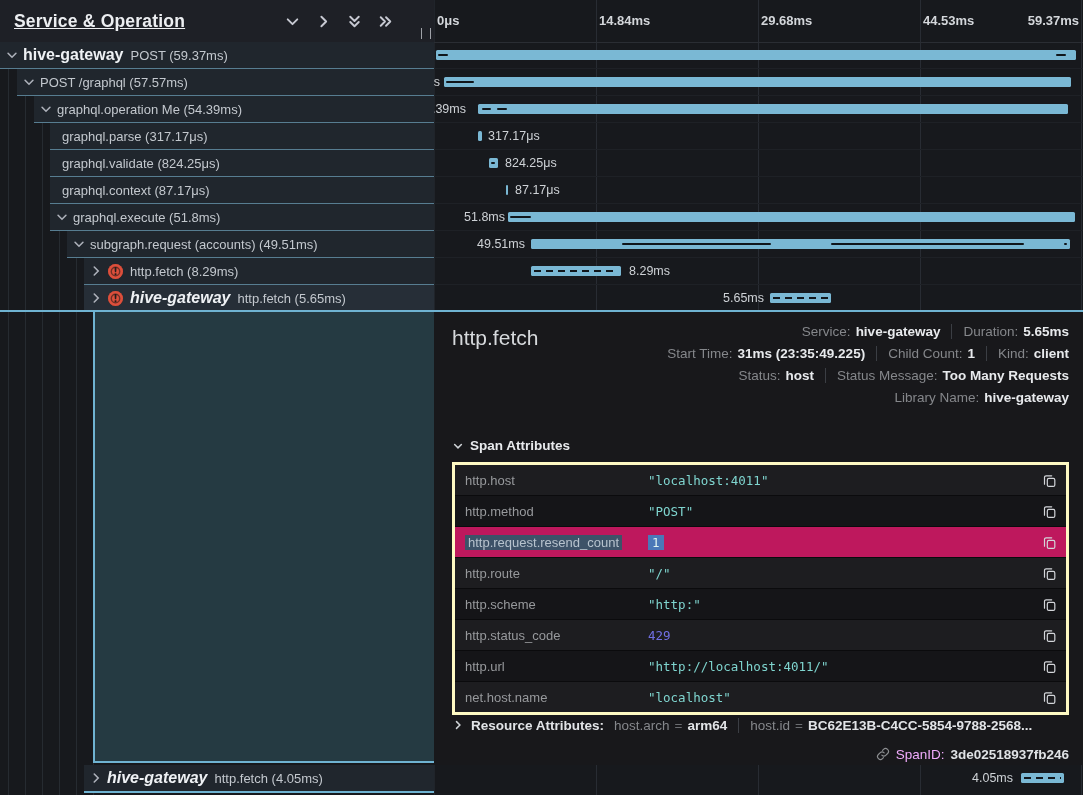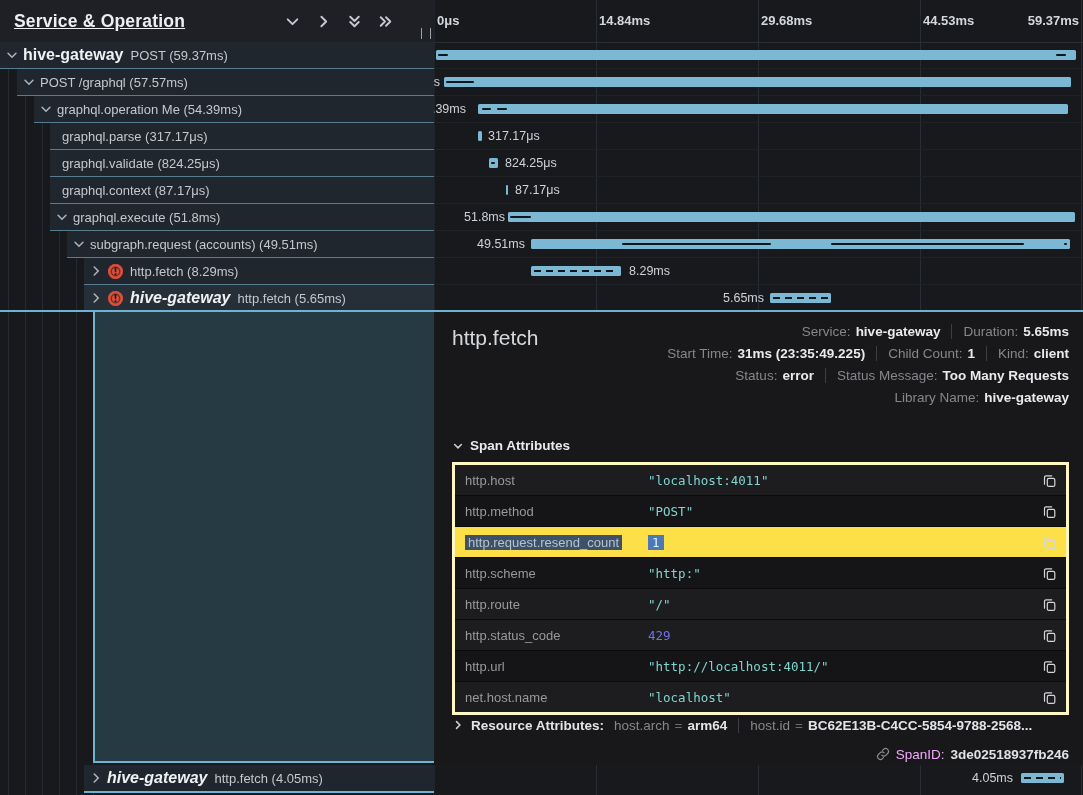--- a/index.html
+++ b/index.html
@@ -71,21 +71,21 @@
   .meta{position:absolute;right:14px;top:8px;}
   .mline{height:22px;display:flex;justify-content:flex-end;align-items:center;font-size:13.5px;}
   .ml{color:#85878b;margin-right:5px;}
   .mv{color:#e8eaed;font-weight:700;}
   .mdiv{width:1px;height:15px;background:#3b3e44;margin:0 11px;}
   .attr-hd{position:absolute;left:18px;top:126px;display:flex;align-items:center;gap:6px;
     font-size:13.5px;font-weight:700;color:#e8eaed;cursor:pointer;}
   .attr-table{position:absolute;left:18px;right:14px;top:150px;border:3px solid #fef9c3;}
   .arow{height:30px;display:flex;align-items:center;border-bottom:1px solid #0b0b0d;}
   .arow:last-child{border-bottom:none;}
-  .arow.lt{background:#1d1d20;} .arow.dk{background:#151518;} .arow.selr{background:#fde047;align-items:center;}
+  .arow.lt{background:#1d1d20;} .arow.dk{background:#151518;} .arow.selr{background:#be185d;align-items:center;}
   .akey{width:183px;flex:none;padding-left:10px;font-size:13px;color:#97999c;
     white-space:nowrap;overflow:hidden;}
   .akey .selk{background:#3d5268;color:#b7c3ce;padding:1px 3px;}
   .aval{flex:1;font-family:"DejaVu Sans Mono",monospace;font-size:12.5px;white-space:nowrap;overflow:hidden;}
   .aval.str{color:#7fd5cf;} .aval.num{color:#7170e4;}
   .aval .selv{background:#4a78b8;color:#dff3f1;padding:1px 4px;}
   .acopy{flex:none;width:26px;background:none;border:none;padding:0;margin-right:4px;cursor:pointer;
     display:flex;justify-content:center;}
   .res-row{position:absolute;left:18px;right:14px;top:400px;height:26px;display:flex;
     align-items:center;font-size:13.5px;white-space:nowrap;overflow:hidden;}
@@ -320,21 +320,21 @@
         <span class="mv">31ms (23:35:49.225)</span>
         <span class="mdiv"></span>
         <span class="ml">Child Count:</span>
         <span class="mv">1</span>
         <span class="mdiv"></span>
         <span class="ml">Kind:</span>
         <span class="mv">client</span>
       </div>
       <div class="mline">
         <span class="ml">Status:</span>
-        <span class="mv">error</span>
+        <span class="mv">host</span>
         <span class="mdiv"></span>
         <span class="ml">Status Message:</span>
         <span class="mv">Too Many Requests</span>
       </div>
       <div class="mline">
         <span class="ml">Library Name:</span>
         <span class="mv">hive-gateway</span>
       </div>
     </div>
 
@@ -371,33 +371,33 @@
       <div class="arow selr">
         <span class="akey"><span class="selk">http.request.resend_count</span></span>
         <span class="aval str"><span class="selv">1</span></span>
         <button class="acopy">
             <svg width="15" height="15" viewBox="0 0 24 24" fill="none" stroke="#d4d6da" stroke-width="1.9">
               <rect x="8.5" y="8.5" width="12" height="13" rx="2.5"></rect>
               <path d="M15.5 4.5h-9A2.5 2.5 0 0 0 4 7v11" stroke-linecap="round"></path>
             </svg>
           </button>
       </div>
+      <div class="arow lt">
+        <span class="akey">http.route</span>
+        <span class="aval str">"/"</span>
+        <button class="acopy">
+            <svg width="15" height="15" viewBox="0 0 24 24" fill="none" stroke="#d4d6da" stroke-width="1.9">
+              <rect x="8.5" y="8.5" width="12" height="13" rx="2.5"></rect>
+              <path d="M15.5 4.5h-9A2.5 2.5 0 0 0 4 7v11" stroke-linecap="round"></path>
+            </svg>
+          </button>
+      </div>
       <div class="arow dk">
         <span class="akey">http.scheme</span>
         <span class="aval str">"http:"</span>
-        <button class="acopy">
-            <svg width="15" height="15" viewBox="0 0 24 24" fill="none" stroke="#d4d6da" stroke-width="1.9">
-              <rect x="8.5" y="8.5" width="12" height="13" rx="2.5"></rect>
-              <path d="M15.5 4.5h-9A2.5 2.5 0 0 0 4 7v11" stroke-linecap="round"></path>
-            </svg>
-          </button>
-      </div>
-      <div class="arow lt">
-        <span class="akey">http.route</span>
-        <span class="aval str">"/"</span>
         <button class="acopy">
             <svg width="15" height="15" viewBox="0 0 24 24" fill="none" stroke="#d4d6da" stroke-width="1.9">
               <rect x="8.5" y="8.5" width="12" height="13" rx="2.5"></rect>
               <path d="M15.5 4.5h-9A2.5 2.5 0 0 0 4 7v11" stroke-linecap="round"></path>
             </svg>
           </button>
       </div>
       <div class="arow lt">
         <span class="akey">http.status_code</span>
         <span class="aval num">429</span>

